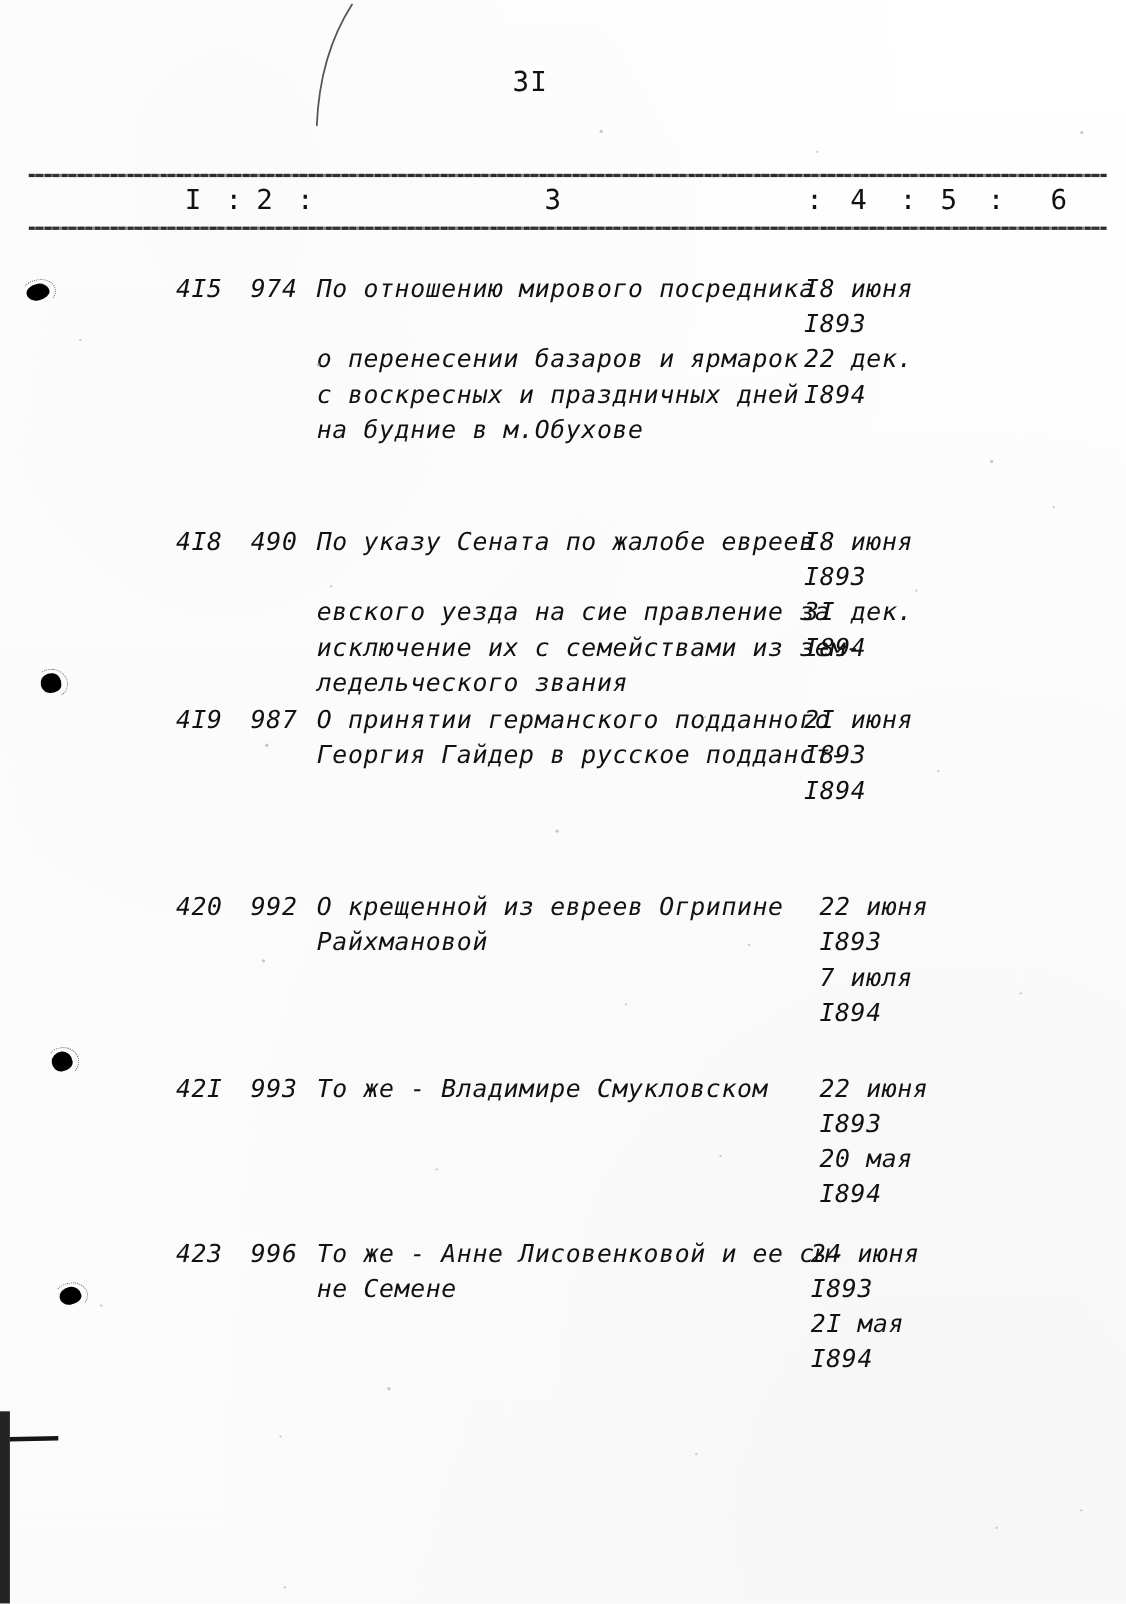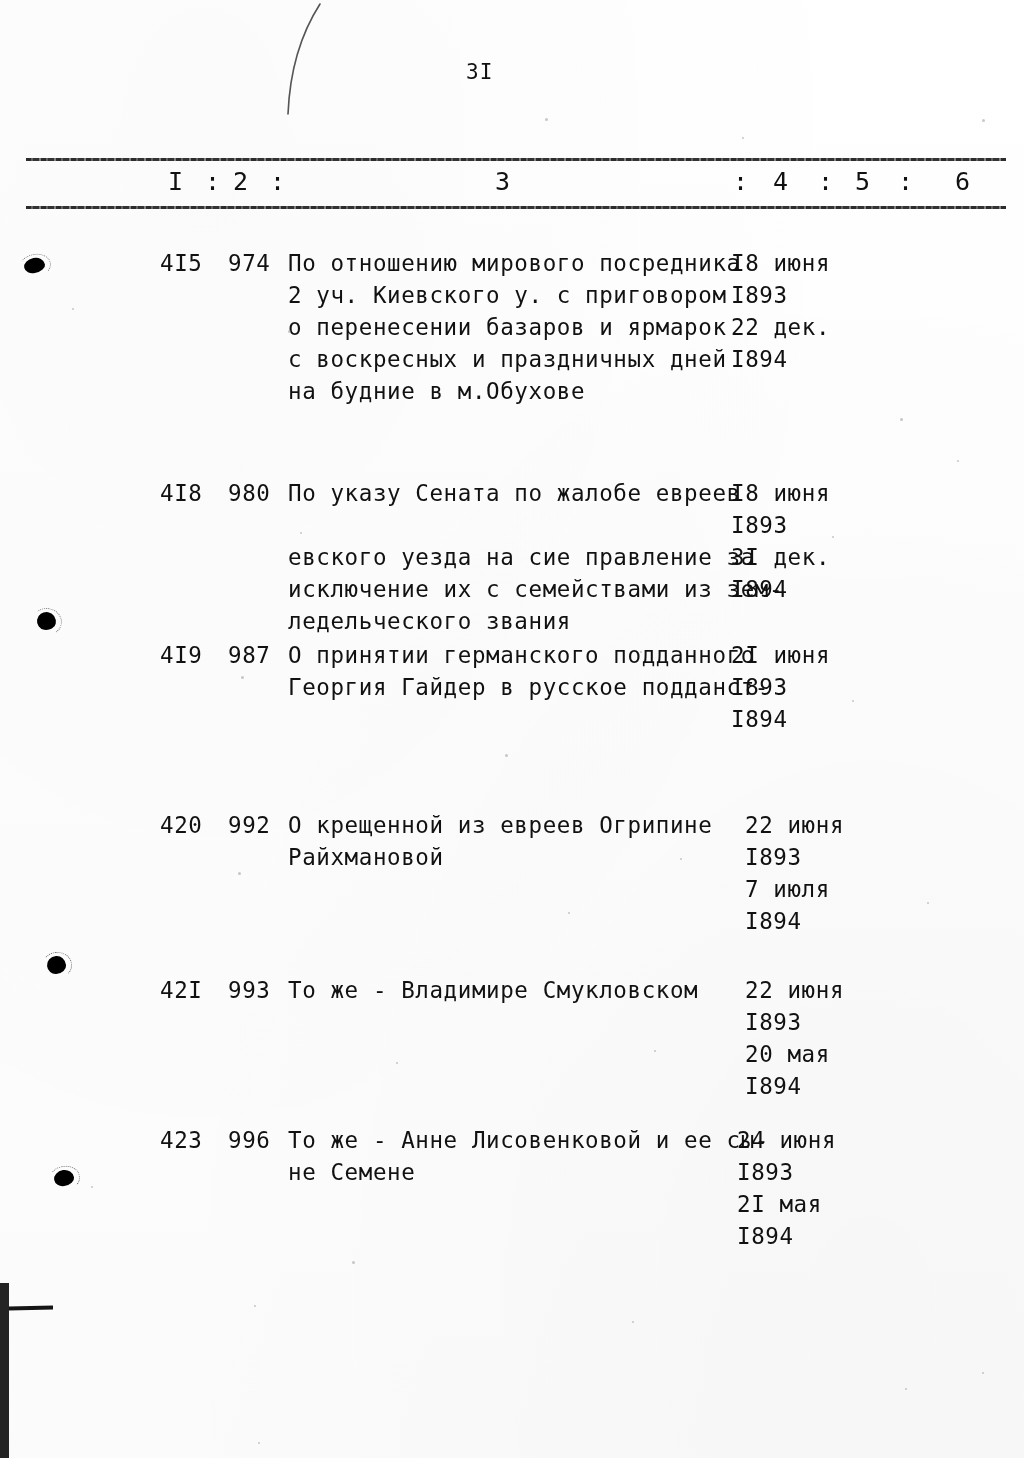--- a/index.html
+++ b/index.html
@@ -37,21 +37,21 @@
     height: 175px;
     background: #111;
     opacity: 0.92;
   }
 
   
   .page-number {
     position: absolute;
     left: 466px;
     top: 60px;
-    font-size: 21px;
+    font-size: 25px;
     letter-spacing: 1px;
     white-space: pre;
   }
 
   
   .fold-artifact {
     position: absolute;
     left: 280px;
     top: 2px;
     width: 46px;
@@ -121,20 +121,21 @@
   
   .entries {
     position: absolute;
     left: 0;
     top: 250px;
     width: 1024px;
   }
   .entry {
     position: relative;
     width: 1024px;
+    font-style: italic;
   }
   .entry-line {
     position: relative;
     height: 32px;
     white-space: pre;
   }
   .col-no,
   .col-id,
   .col-text,
   .col-date {
@@ -187,27 +188,27 @@
     <span class="hcell" style="left: 773px;">4</span>
     <span class="hcell" style="left: 818px;">:</span>
     <span class="hcell" style="left: 855px;">5</span>
     <span class="hcell" style="left: 898px;">:</span>
     <span class="hcell" style="left: 955px;">6</span>
   </div>
 
   <div class="entries" id="entries-root">
       <div class="entry" style="position: absolute; top: 0px;">
         <div class="entry-line"><span class="col-no">4I5</span><span class="col-id">974</span><span class="col-text">По отношению мирового посредника</span><span class="col-date">I8 июня</span></div>
-        <div class="entry-line"><span class="col-text">2 уч. Киевского у. с приговором</span><span class="col-date">I893</span></div>
+        <div class="entry-line"><span class="col-date">I893</span></div>
         <div class="entry-line"><span class="col-text">о перенесении базаров и ярмарок</span><span class="col-date">22 дек.</span></div>
         <div class="entry-line"><span class="col-text">с воскресных и праздничных дней</span><span class="col-date">I894</span></div>
         <div class="entry-line"><span class="col-text">на будние в м.Обухове</span></div>
       </div>
       <div class="entry" style="position: absolute; top: 196px; margin-top: 34px;">
-        <div class="entry-line"><span class="col-no">4I8</span><span class="col-id">980</span><span class="col-text">По указу Сената по жалобе евреев</span><span class="col-date">I8 июня</span></div>
+        <div class="entry-line"><span class="col-no">4I8</span><span class="col-id">490</span><span class="col-text">По указу Сената по жалобе евреев</span><span class="col-date">I8 июня</span></div>
         <div class="entry-line"><span class="col-date">I893</span></div>
         <div class="entry-line"><span class="col-text">евского уезда на сие правление за</span><span class="col-date">3I дек.</span></div>
         <div class="entry-line"><span class="col-text">исключение их с семействами из зем-</span><span class="col-date">I894</span></div>
         <div class="entry-line"><span class="col-text">ледельческого звания</span></div>
       </div>
       <div class="entry" style="position: absolute; top: 392px;">
         <div class="entry-line"><span class="col-no">4I9</span><span class="col-id">987</span><span class="col-text">О принятии германского подданного</span><span class="col-date">2I июня</span></div>
         <div class="entry-line"><span class="col-text">Георгия Гайдер в русское подданст-</span><span class="col-date">I893</span></div>
         <div class="entry-line"><span class="col-date">I894</span></div>
       </div>

